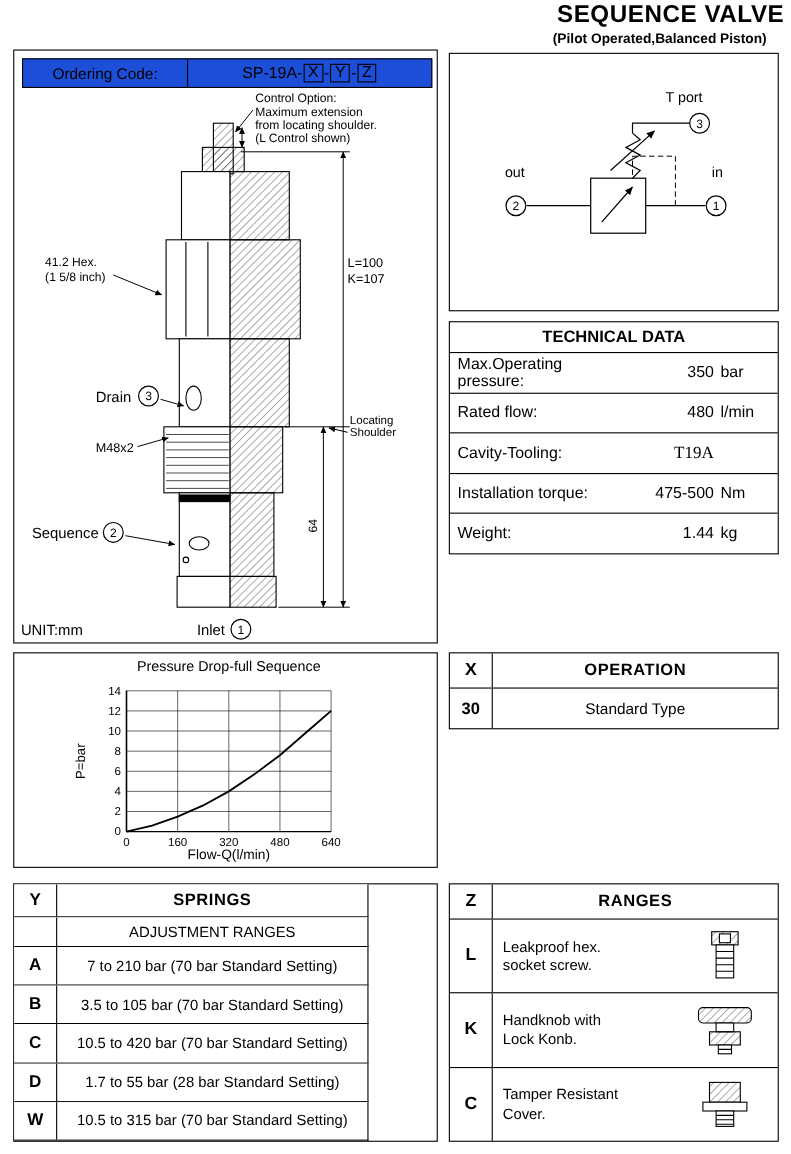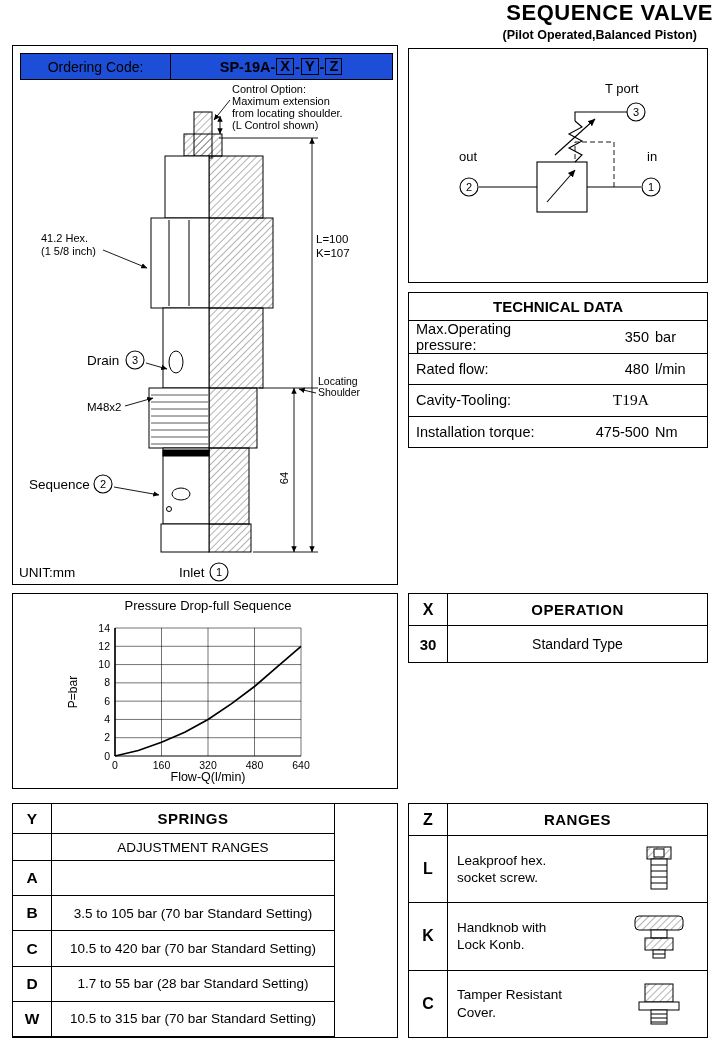--- a/index.html
+++ b/index.html
@@ -4,29 +4,29 @@
 <style>
   *{box-sizing:border-box;margin:0;padding:0}
   body{background:#fff}
   .page{position:relative;width:719px;height:1049px;background:#fff;font-family:"Liberation Sans",sans-serif;color:#000;overflow:hidden}
   svg{font-family:"Liberation Sans",sans-serif}
   .page-title{position:absolute;top:0;right:6px;font-size:22px;font-weight:bold;letter-spacing:.5px}
   .page-subtitle{position:absolute;top:28px;right:22px;font-size:12.5px;font-weight:bold}
   .box{position:absolute;border:1.4px solid #000;background:#fff}
   #box-drawing{left:12px;top:45px;width:386px;height:540px}
   #box-schematic{left:408px;top:48px;width:300px;height:235px}
-  #box-technical{left:408px;top:292px;width:300px;height:156px;display:flex;flex-direction:column}
+  #box-technical{left:408px;top:292px;width:300px;height:212px;display:flex;flex-direction:column}
   #box-chart{left:12px;top:593px;width:386px;height:196px}
   #box-operation{left:408px;top:593px;width:300px;height:70px;display:flex;flex-direction:column}
   #box-springs{left:12px;top:803px;width:386px;height:235px;display:flex;flex-direction:column}
   #box-options{left:408px;top:803px;width:300px;height:235px;display:flex;flex-direction:column}
 
   .ordering{position:absolute;left:7px;top:7px;width:373px;height:27px;border:1.4px solid #000;display:flex;z-index:2;background:#1d4ed8}
   .ordering-label{width:150px;border-right:1.4px solid #000;display:flex;align-items:center;justify-content:center;font-size:14px}
-  .ordering-code{flex:1;display:flex;align-items:center;justify-content:center;font-weight:bold;font-size:14.5px}
+  .ordering-code{flex:1;display:flex;align-items:center;justify-content:center;font-weight:normal;font-size:14.5px}
   .ocb{border:1.7px solid #000;padding:0 3px;margin:0 1px;line-height:1.05}
 
   .td-title{height:27px;line-height:27px;text-align:center;font-weight:bold;font-size:15px}
   .td-row{flex:1;display:flex;align-items:center;border-top:1.4px solid #000;font-size:14.5px;padding-left:7px}
   .td-label{flex:1}
   .td-value{width:80px;text-align:right}
   .td-unit{width:58px;text-align:left;padding-left:6px}
   #box-technical .td-row:nth-child(4) .td-value{font-family:"Liberation Serif",serif;font-size:15.5px}
 
   .hd-row{display:flex;height:32px;border-bottom:1.4px solid #000}
@@ -212,20 +212,25 @@
     </div>
     <div class="td-row">
       <span class="td-label">Cavity-Tooling:</span>
       <span class="td-value">T19A</span>
       <span class="td-unit"></span>
     </div>
     <div class="td-row">
       <span class="td-label">Installation torque:</span>
       <span class="td-value">475-500</span>
       <span class="td-unit">Nm</span>
+    </div>
+    <div class="td-row">
+      <span class="td-label">Weight:</span>
+      <span class="td-value">1.44</span>
+      <span class="td-unit">kg</span>
     </div>
   </div>
 
   <div class="box" id="box-chart">
     <svg id="chart-svg" viewBox="0 0 382 193" width="382" height="193">
       <text x="195" y="16" text-anchor="middle" font-size="13">Pressure Drop-full Sequence</text>
       <text transform="translate(64 98) rotate(-90)" text-anchor="middle" font-size="12">P=bar</text>
       <text x="195" y="187" text-anchor="middle" font-size="12.5">Flow-Q(l/min)</text>
       <g id="chart-plot">
           <line x1="102" y1="162" x2="288" y2="162" stroke="#000" stroke-width="1.2"></line>
@@ -275,20 +280,21 @@
     <div class="sp-head">
       <div class="sp-key">Y</div>
       <div class="sp-main sp-title">SPRINGS</div>
     </div>
     <div class="sp-sub">
       <div class="sp-key"></div>
       <div class="sp-main">ADJUSTMENT RANGES</div>
     </div>
     <div class="sp-row">
       <div class="sp-key">A</div>
+      <div class="sp-main">7 to 210 bar  (70 bar Standard Setting)</div>
     </div>
     <div class="sp-row">
       <div class="sp-key">B</div>
       <div class="sp-main">3.5 to 105 bar  (70 bar Standard Setting)</div>
     </div>
     <div class="sp-row">
       <div class="sp-key">C</div>
       <div class="sp-main">10.5 to 420 bar  (70 bar Standard Setting)</div>
     </div>
     <div class="sp-row">

